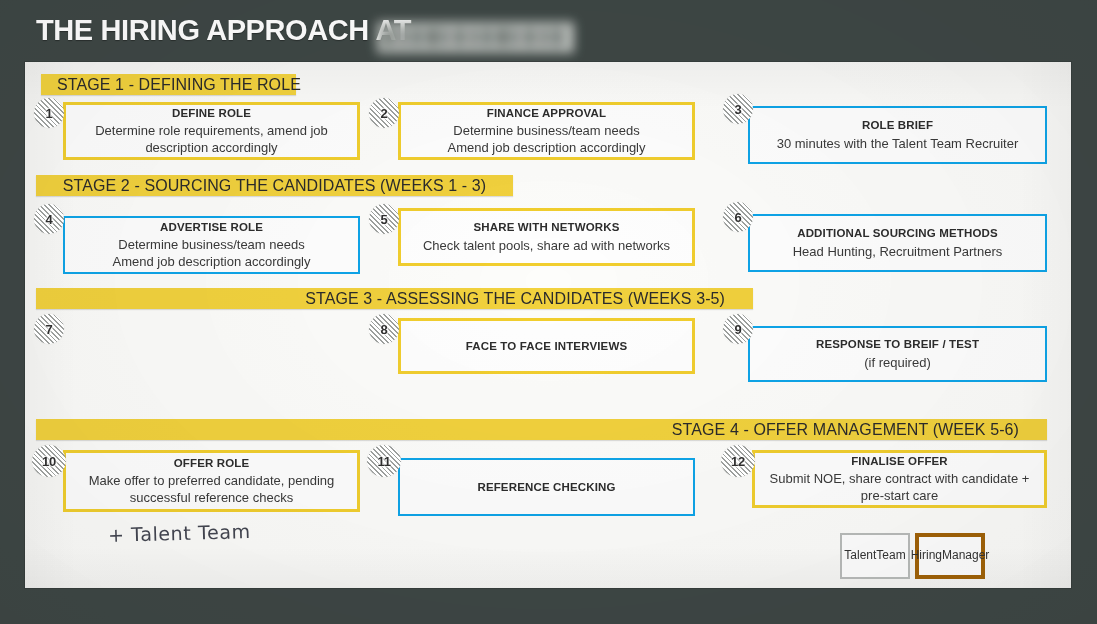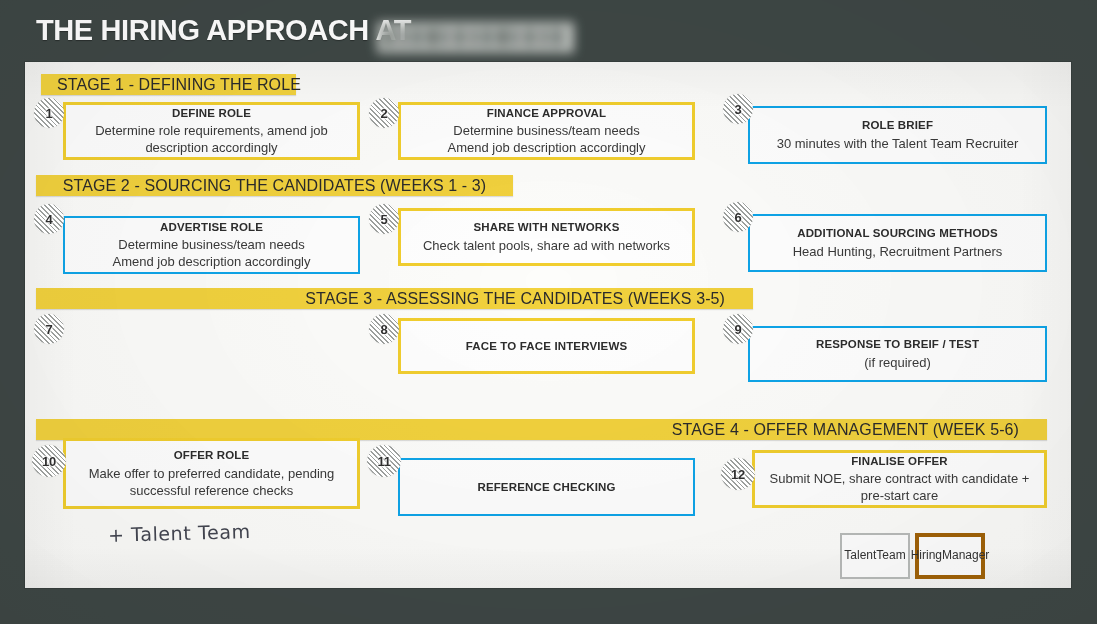--- a/index.html
+++ b/index.html
@@ -301,34 +301,34 @@
       <div class="pdesc">(if required)</div>
     </div>
 
     <div class="stage-bar stage-right" style="left:11px; top:357px; width:1011px;">
       <span>STAGE 4 - OFFER MANAGEMENT (WEEK 5-6)</span>
     </div>
 
     <div class="numcircle wide" style="left:7px; top:383px;">
       <span>10</span>
     </div>
-    <div class="pbox yellow" style="left:38px; top:376px; width:297px; height:71px;text-align:center;">
+    <div class="pbox yellow" style="left:38px; top:388px; width:297px; height:62px;text-align:center;">
       <div class="ptitle">OFFER ROLE</div>
       <div class="pdesc">Make offer to preferred candidate, pending</div>
       <div class="pdesc" style="margin-top:0">successful reference checks</div>
     </div>
 
     <div class="numcircle wide" style="left:342px; top:383px;">
       <span>11</span>
     </div>
     <div class="pbox grey" style="left:373px; top:388px; width:297px; height:58px;">
       <div class="ptitle">REFERENCE CHECKING</div>
     </div>
 
-    <div class="numcircle wide" style="left:696px; top:396px;">
+    <div class="numcircle wide" style="left:696px; top:383px;">
       <span>12</span>
     </div>
     <div class="pbox yellow" style="left:727px; top:388px; width:295px; height:58px;">
       <div class="ptitle">FINALISE OFFER</div>
       <div class="pdesc">Submit NOE, share contract with candidate +</div>
       <div class="pdesc" style="margin-top:0">pre-start care</div>
     </div>
 
     <div id="handwriting">+ Talent Team</div>
 

